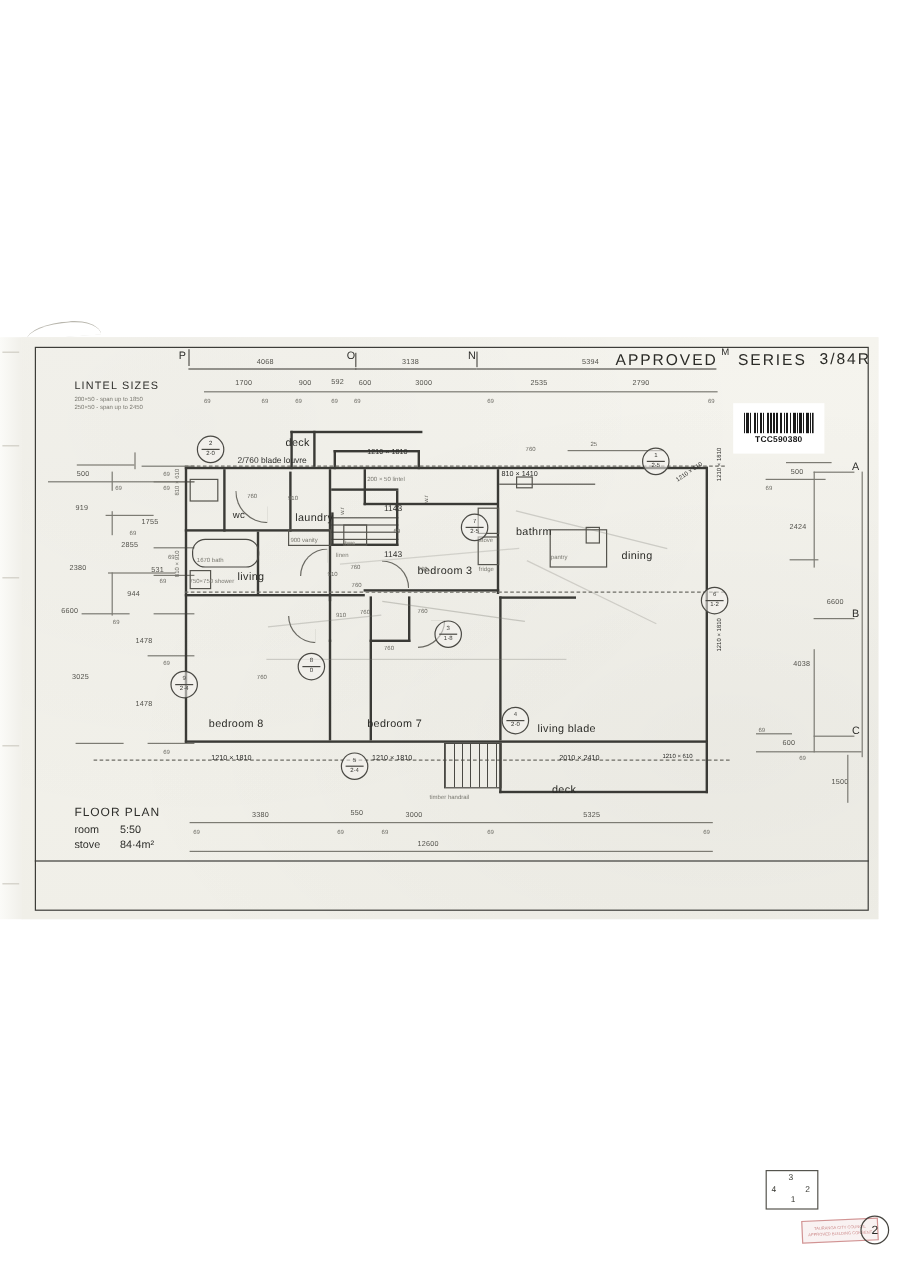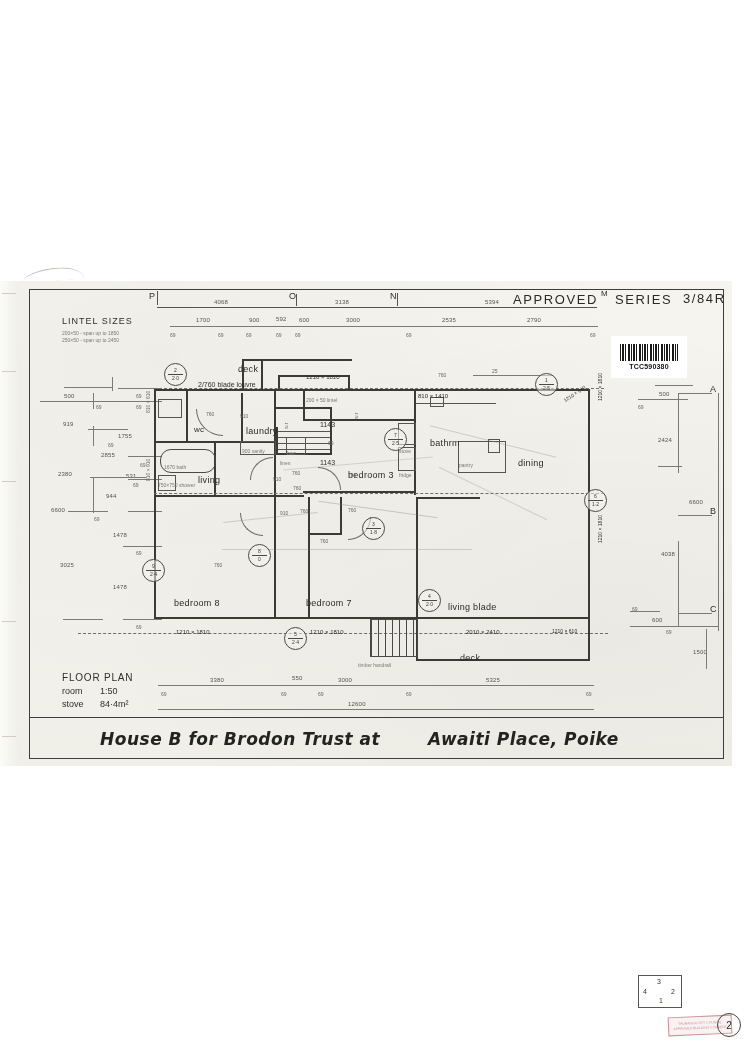--- a/index.html
+++ b/index.html
@@ -444,33 +444,31 @@
   <div class="ink dimS" style="left:263px;top:411px;">69</div>
   <div class="ink dimS" style="left:300px;top:411px;">69</div>
   <div class="ink dimS" style="left:388px;top:411px;">69</div>
   <div class="ink dimS" style="left:568px;top:411px;">69</div>
 
   <div class="h thin" style="left:140px;top:428px;width:436px;"></div>
   <div class="ink dim" style="left:330px;top:420px;">12600</div>
 
   <div class="ink t10" style="left:44px;top:392px;letter-spacing:.8px;">FLOOR PLAN</div>
   <div class="ink t9" style="left:44px;top:406px;">room</div>
-  <div class="ink t9" style="left:82px;top:406px;">1:50</div>
+  <div class="ink t9" style="left:82px;top:406px;">5:50</div>
   <div class="ink t9" style="left:44px;top:419px;">stove</div>
   <div class="ink t9" style="left:82px;top:419px;">84·4m²</div>
 
   <div id="orient">
     <span style="left:18px;top:2px;">3</span>
     <span style="left:4px;top:12px;">4</span>
     <span style="left:32px;top:12px;">2</span>
     <span style="left:20px;top:21px;">1</span>
   </div>
 
-  <div class="title-hand" style="position:absolute;left:82px;top:448px;font-size:17px;">House B for Brodon Trust at</div>
-  <div class="title-hand" style="position:absolute;left:410px;top:448px;font-size:17px;">Awaiti Place, Poike</div>
 
   <div id="stamp">
     <span>TAURANGA CITY COUNCIL</span>
     <span>APPROVED BUILDING CONSENT</span>
   </div>
 
   <div id="sheet-no">2</div>
 
 </div>
 

